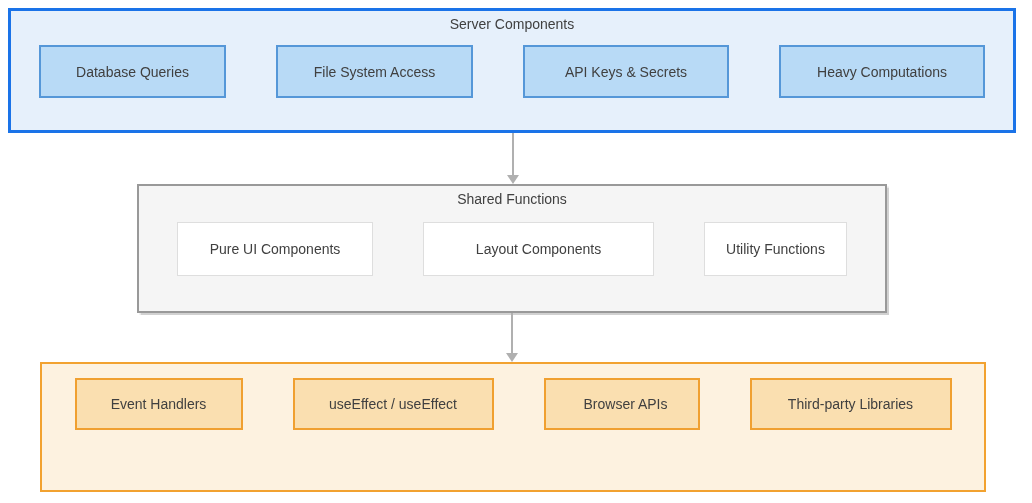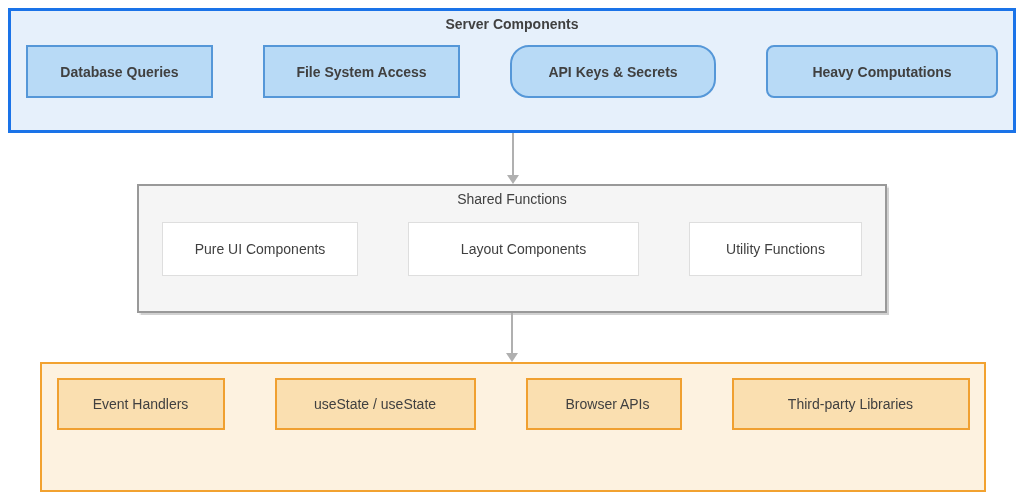--- a/index.html
+++ b/index.html
@@ -38,45 +38,45 @@
     align-items: center;
     justify-content: center;
     font-size: 14px;
     color: #404040;
     background: var(--item-fill);
     border: 2px solid var(--item-border);
     white-space: nowrap;
   }
 
   
-  .sec-server { left: 8px; top: 8px; width: 1008px; height: 125px; border-width: 3px; font-weight: bold; }
+  .sec-server { left: 8px; top: 8px; width: 1008px; height: 125px; border-width: 3px; }
   .sec-server .row { margin-top: 11px; }
   .sec-server .node { height: 53px; }
   .sec-server .node:nth-child(1) { width: 187px; }
   .sec-server .node:nth-child(2) { width: 197px; }
-  .sec-server .node:nth-child(3) { width: 206px; border-radius: 19px; }
-  .sec-server .node:nth-child(4) { width: 232px; border-radius: 8px; }
+  .sec-server .node:nth-child(3) { width: 206px; }
+  .sec-server .node:nth-child(4) { width: 206px; }
 
   
   .sec-shared { left: 137px; top: 184px; width: 750px; height: 129px; border-width: 2px;
                 box-shadow: 1.5px 1.5px 1px rgba(0,0,0,0.18); }
   .sec-shared .row { margin-top: 13px; }
   .sec-shared .node { height: 54px; border-width: 1px; }
   .sec-shared .node:nth-child(1) { width: 196px; }
   .sec-shared .node:nth-child(2) { width: 231px; }
-  .sec-shared .node:nth-child(3) { width: 173px; }
+  .sec-shared .node:nth-child(3) { width: 143px; }
 
   
   .sec-client { left: 40px; top: 362px; width: 946px; height: 130px; border-width: 2px; }
   .sec-client .row { margin-top: 14px; }
   .sec-client .node { height: 52px; }
   .sec-client .node:nth-child(1) { width: 168px; }
   .sec-client .node:nth-child(2) { width: 201px; }
   .sec-client .node:nth-child(3) { width: 156px; padding-left: 8px; }
-  .sec-client .node:nth-child(4) { width: 238px; }
+  .sec-client .node:nth-child(4) { width: 202px; }
 
   
   .arrow { position: absolute; width: 12px; }
   .arrow-line {
     position: absolute;
     left: 5px; top: 0;
     width: 2px;
     bottom: 8px;
     background: var(--arrow-color, #b3b3b3);
   }
@@ -121,19 +121,19 @@
   </section>
 
   <div class="arrow arrow-shared-client" style="--arrow-color: #b0b0b0;">
     <div class="arrow-line"></div>
     <div class="arrow-head"></div>
   </div>
 
   <section class="container sec-client" style="--fill: #fdf2e0; --border: #f2a230; --item-fill: #fadfb0; --item-border: #f0a030;">
     <div class="row">
       <div class="node">Event Handlers</div>
-      <div class="node">useState / useState</div>
+      <div class="node">useEffect / useEffect</div>
       <div class="node">Browser APIs</div>
       <div class="node">Third-party Libraries</div>
     </div>
   </section>
 
 </div>
 
 </body></html>

